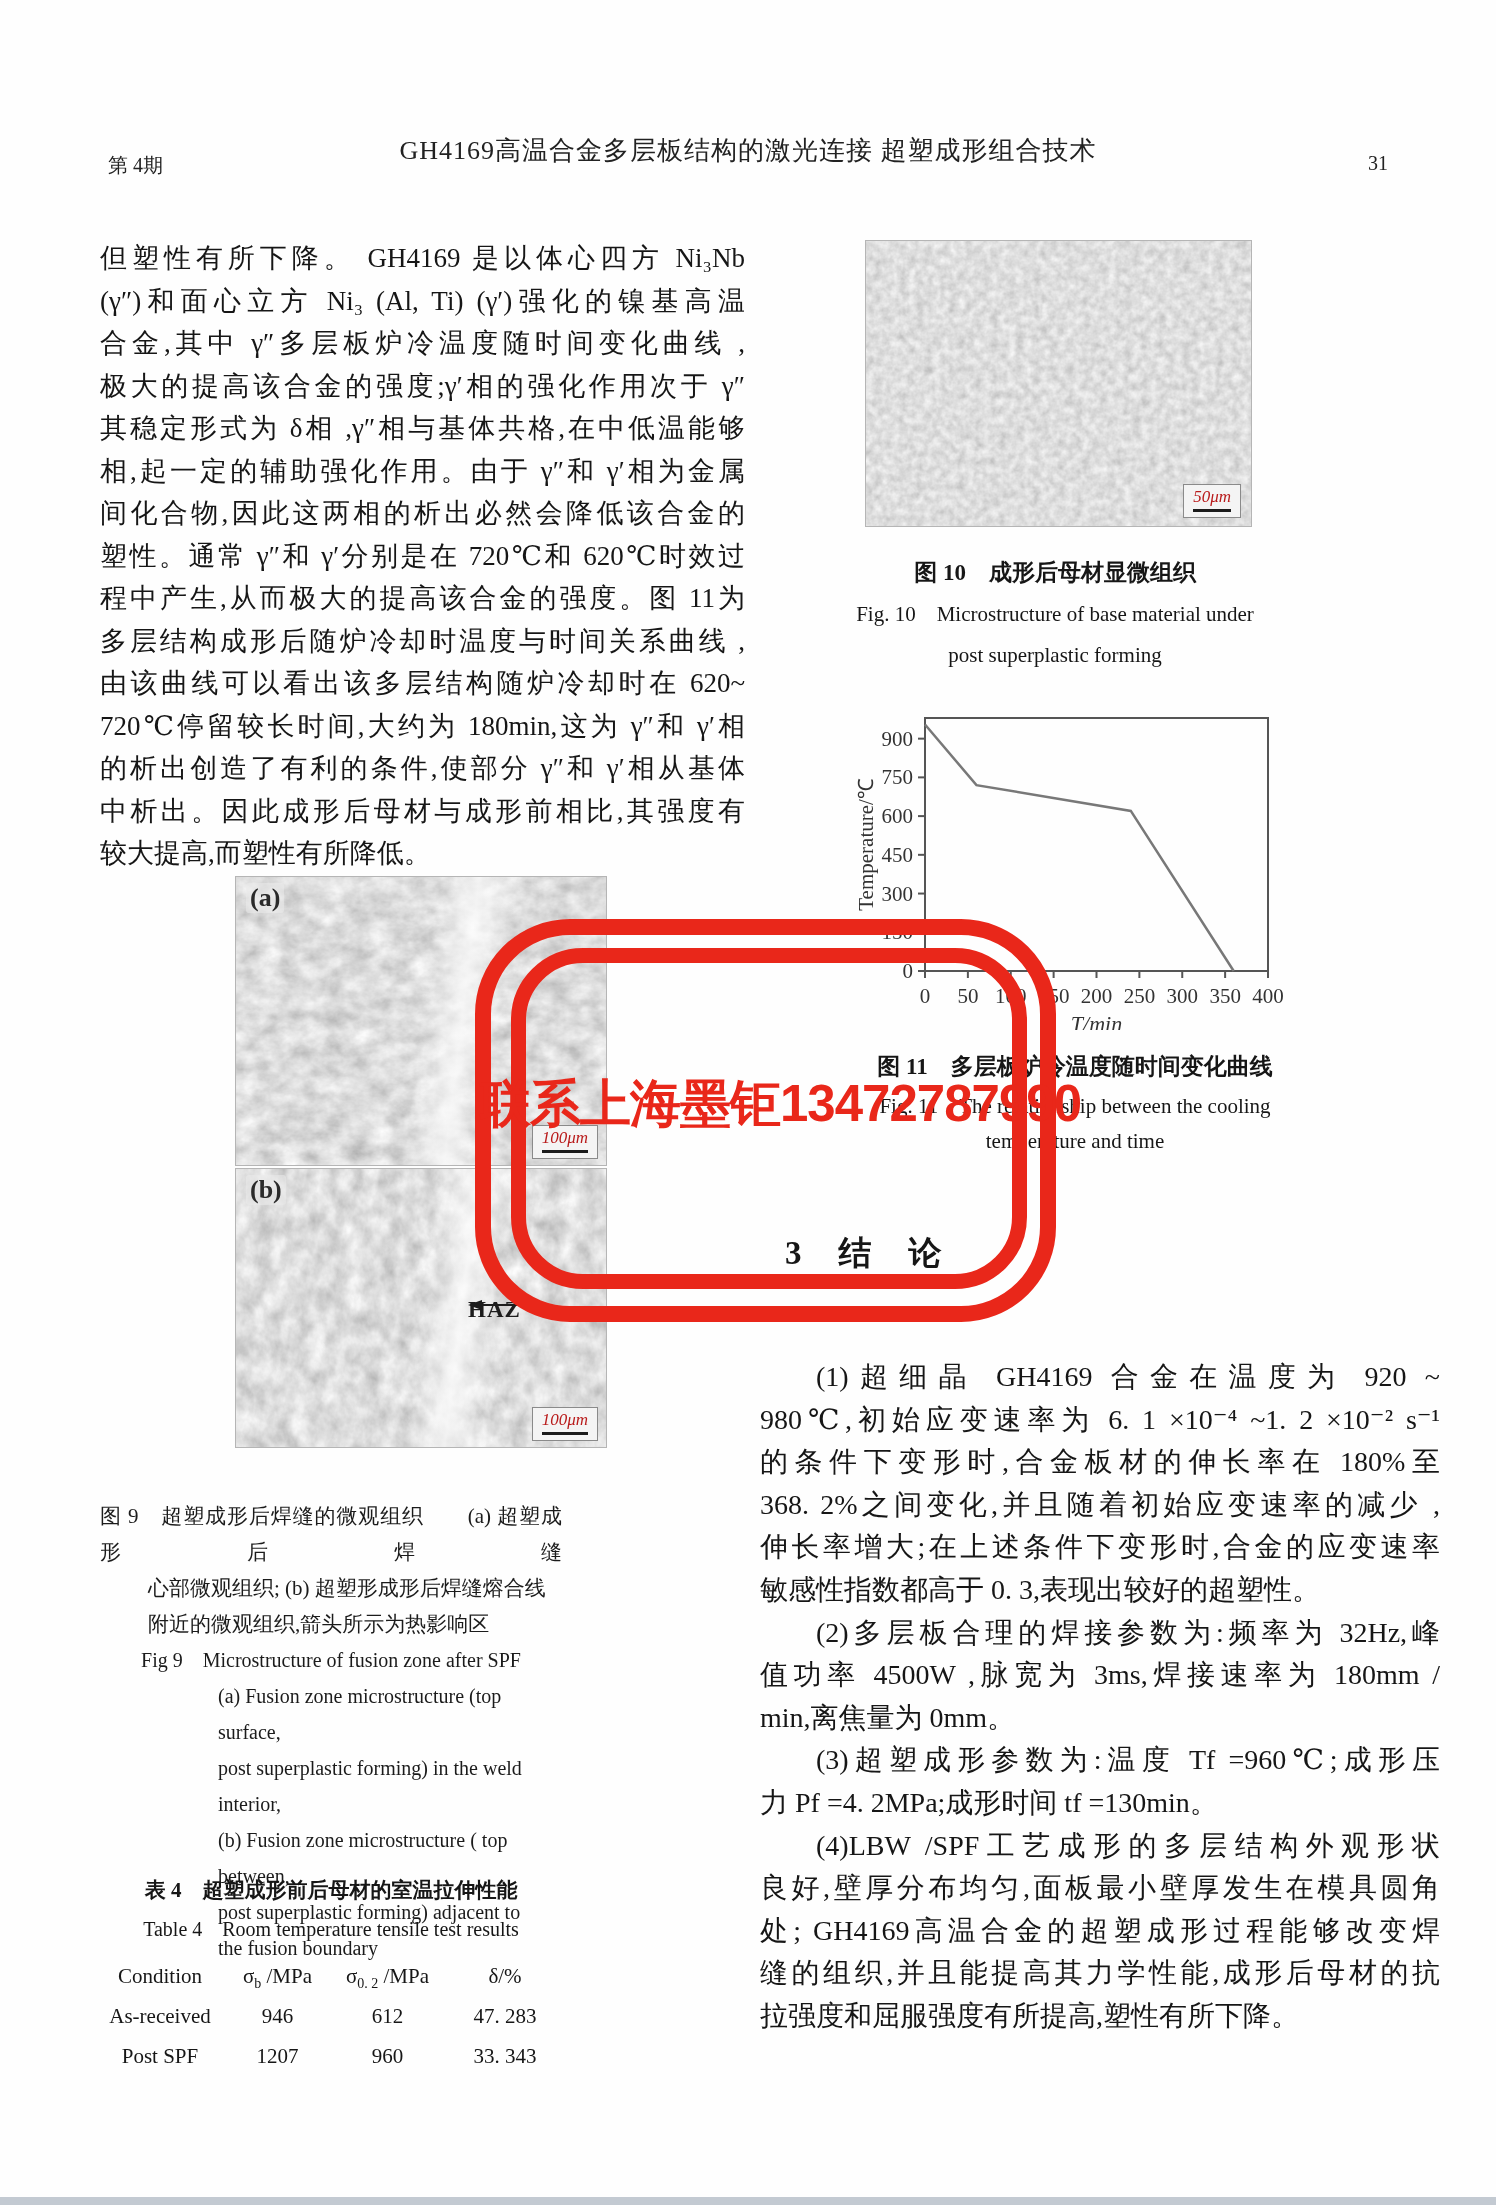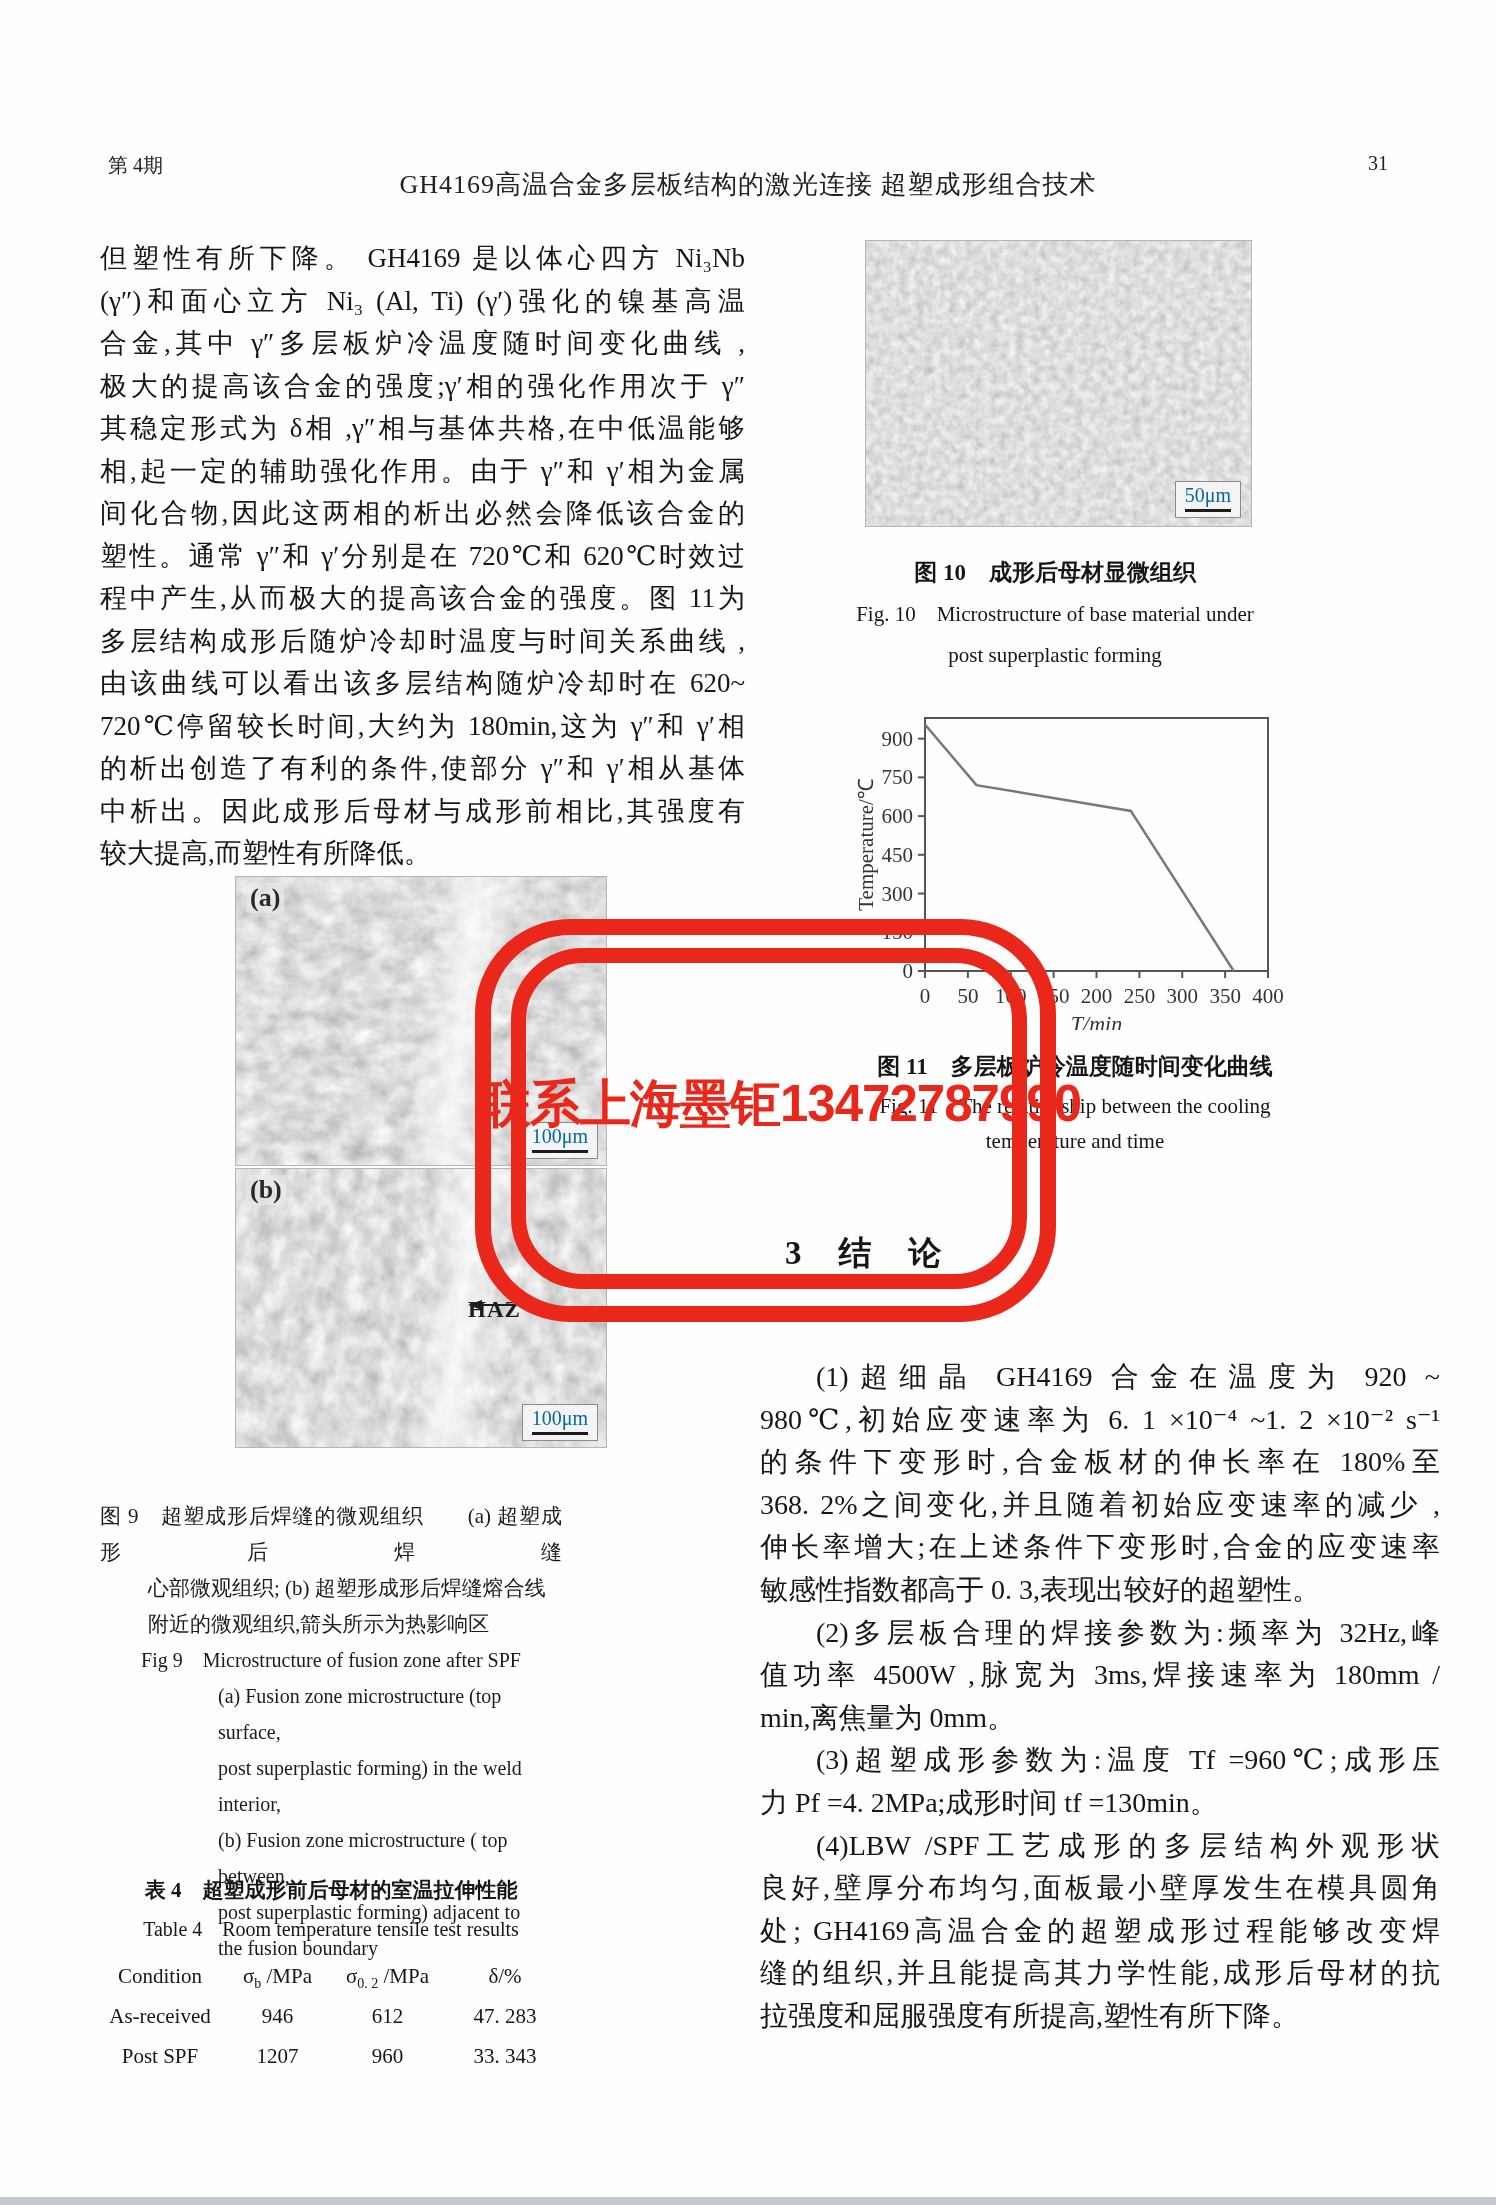--- a/index.html
+++ b/index.html
@@ -1,32 +1,32 @@
 <!DOCTYPE html>
 <html><head>
 <meta charset="utf-8">
 <style>
   html,body{margin:0;padding:0;background:#9aa0a6;}
   .page{position:relative;width:1496px;height:2205px;background:#fefefe;overflow:hidden;
         font-family:"Liberation Serif","DejaVu Serif",serif;color:#161616;}
   .abs{position:absolute;}
   
   .hdr{font-size:20px;color:#222;}
-  .hdr-title{left:0;right:0;top:167px;text-align:center;font-size:26px;letter-spacing:1px;}
+  .hdr-title{left:0;right:0;top:133px;text-align:center;font-size:26px;letter-spacing:1px;}
   
   .para{left:100px;top:237px;width:645px;}
   .para .ln{font-size:27px;height:42.5px;line-height:42.5px;text-align:justify;text-align-last:justify;}
   .para .ln.nj{text-align-last:left;}
   
   .micro{position:absolute;background:#d8d8d8;border:1px solid #b5b5b5;overflow:hidden;}
   .micro svg{position:absolute;left:0;top:0;width:100%;height:100%;}
   .pane-label{position:absolute;left:10px;top:6px;font-weight:bold;font-size:26px;color:#2a2a2a;
               background:rgba(235,235,235,.55);padding:0 4px;border-radius:3px;}
   .scalebox{position:absolute;background:#f4f4f4;border:1px solid #8a8a8a;padding:2px 9px 5px;text-align:center;}
-  .scalebox .sbtext{font-size:20px;color:#0369a1;}
+  .scalebox .sbtext{font-size:17px;color:#b91c1c;font-style:italic;}
   .scalebox .sbbar{height:3px;background:#1c1c1c;margin-top:2px;}
   .weld-band{position:absolute;inset:0;background:linear-gradient(97deg,rgba(255,255,255,0) 50%,rgba(252,252,252,.78) 60%,rgba(255,255,255,0) 71%);}
   .haz{position:absolute;display:flex;align-items:center;gap:6px;}
   .haz .haz-txt{font-weight:bold;font-size:23px;color:#1d1d1d;letter-spacing:1px;}
   
   .f9cap{left:100px;top:1498px;width:462px;}
   .f9cap .cl{line-height:36px;color:#1b1b1b;}
   .f9cap .zh{font-size:21px;}
   .f9cap .en{font-size:20px;}
   .f9cap .just{text-align:justify;text-align-last:justify;}

